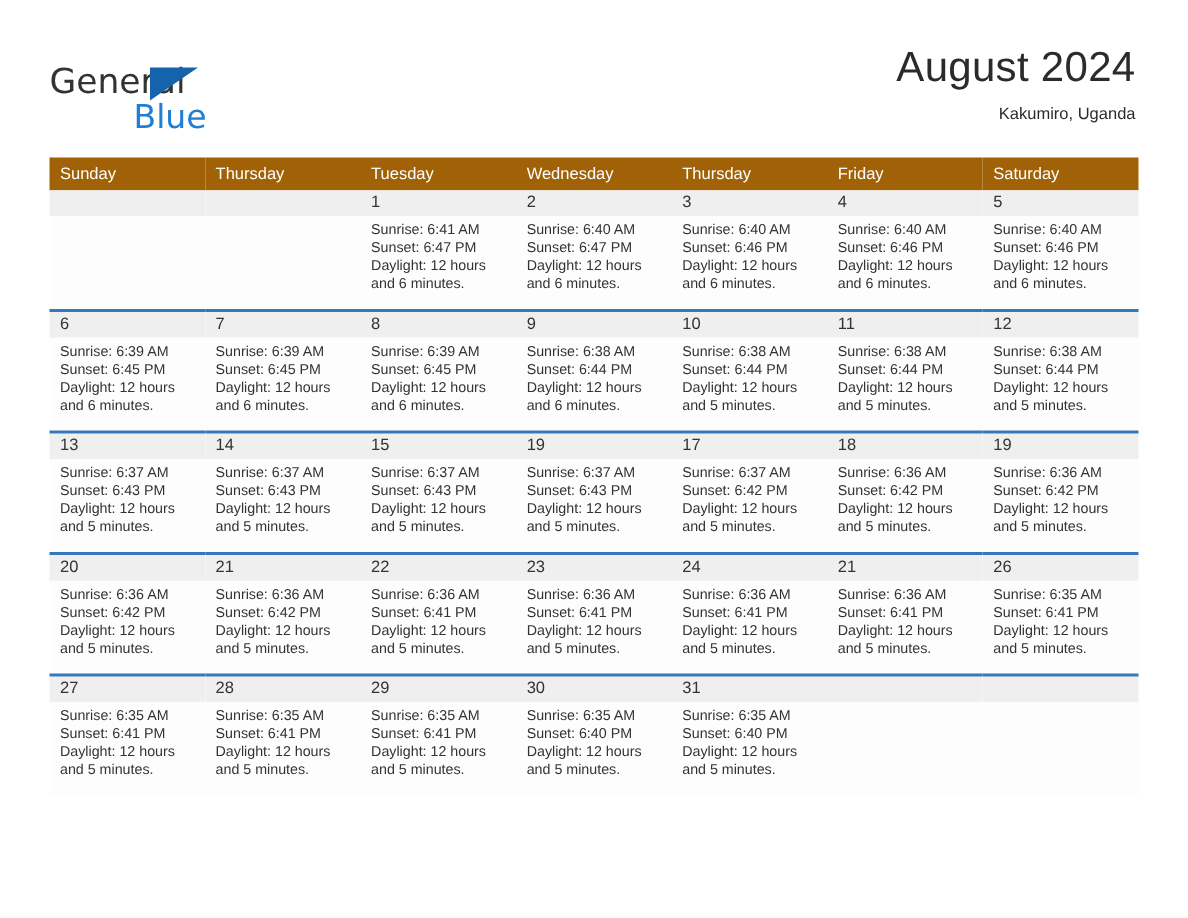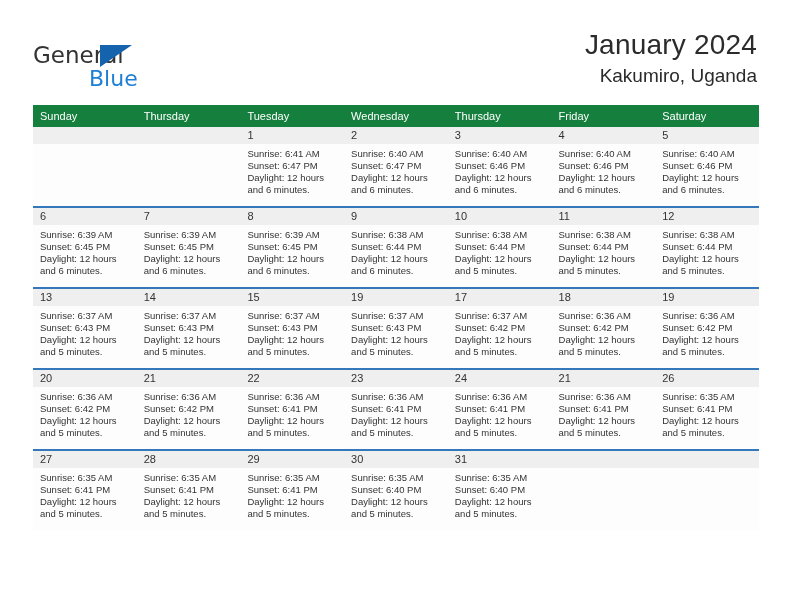--- a/index.html
+++ b/index.html
@@ -74,38 +74,38 @@
     text-align: right;
   }
   .title-main {
     font-size: 28px;
     font-weight: 400;
     color: #2b2b2b;
     line-height: 34px;
     letter-spacing: 0.2px;
   }
   .title-sub {
-    font-size: 19px;
+    font-size: 11px;
     font-weight: 400;
     color: #2b2b2b;
     line-height: 22px;
     margin-top: 3px;
   }
 
   
   .calendar {
     position: absolute;
     left: 33px;
     top: 105px;
     width: 726px;
     border-collapse: collapse;
     table-layout: fixed;
   }
   .calendar th {
-    background: #15803d;
+    background: #a16207;
     color: #ffffff;
     font-size: 11px;
     font-weight: normal;
     text-align: left;
     padding: 5px 0 5px 7px;
     height: 11px;
     line-height: 12px;
     border: none;
   }
   .calendar td {
@@ -148,21 +148,21 @@
 
   <div class="header">
 
     <div class="brand">
       <div class="brand-row1">General</div>
       <div class="brand-tri"></div>
       <div class="brand-row2">Blue</div>
     </div>
 
     <div class="title-block">
-      <div class="title-main">January 2024</div>
+      <div class="title-main">August 2024</div>
       <div class="title-sub">Kakumiro, Uganda</div>
     </div>
 
   </div>
 
   <table class="calendar">
     <thead>
       <tr>
         <th>Sunday</th>
         <th>Thursday</th>

